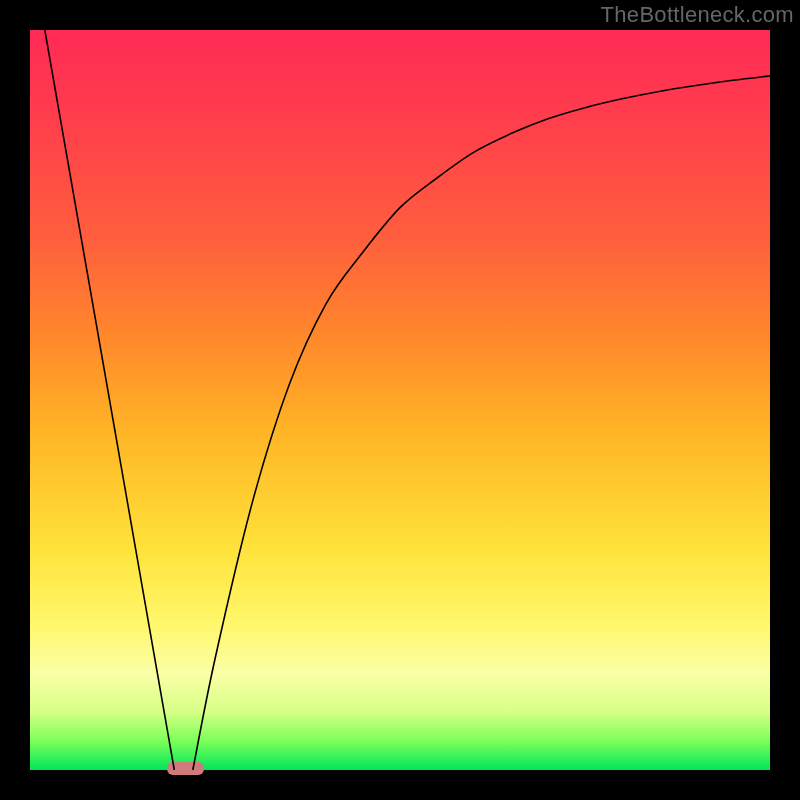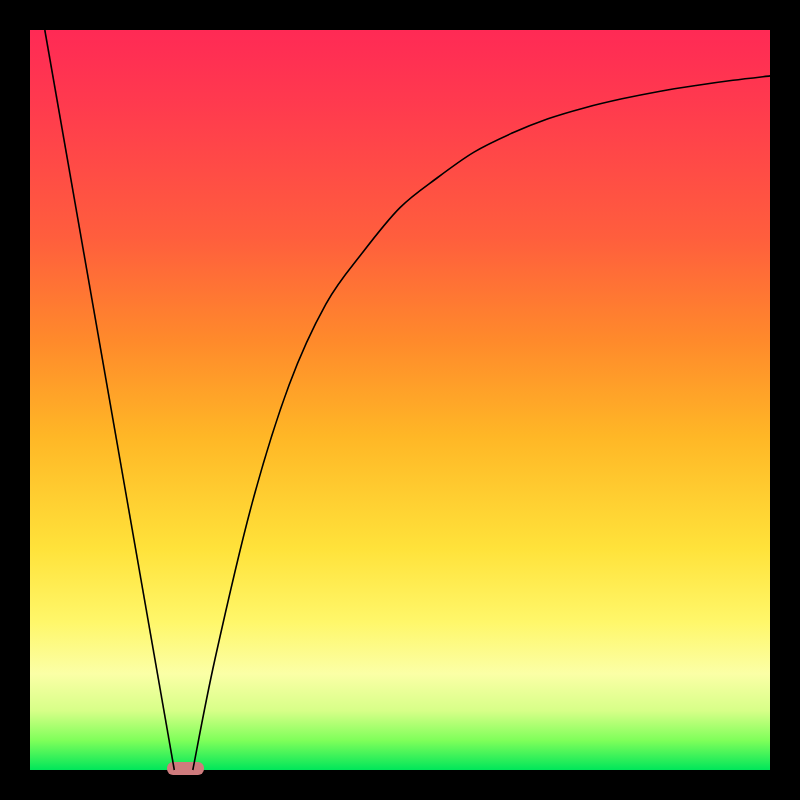--- a/index.html
+++ b/index.html
@@ -61,20 +61,21 @@
     height: 13px;
     border-radius: 6px;
     background: #cf7b7d;
   }
 </style>
 </head>
 <body>
 
 <div class="stage">
 
+  <div class="watermark">TheBottleneck.com</div>
 
   <div class="plot-area">
 
     <div class="marker" style="left: 136.9px; width: 37px; bottom: -5px; background: rgb(207, 123, 125);"></div>
 
     <svg class="curve" viewBox="0 0 740 740" preserveAspectRatio="none">
       <path d="M14.80 0.00 L144.30 740.00" fill="none" stroke="#000" stroke-width="1.6"></path>
       <path d="M162.80 740.00 C166.50 721.50, 175.13 673.40, 185.00 629.00 C194.87 584.60, 209.67 519.23, 222.00 473.60 C234.33 427.97, 246.67 388.50, 259.00 355.20 C271.33 321.90, 283.67 296.00, 296.00 273.80 C308.33 251.60, 320.67 238.03, 333.00 222.00 C345.33 205.97, 357.67 189.93, 370.00 177.60 C382.33 165.27, 394.67 157.25, 407.00 148.00 C419.33 138.75, 431.67 129.50, 444.00 122.10 C456.33 114.70, 468.67 109.15, 481.00 103.60 C493.33 98.05, 505.67 93.12, 518.00 88.80 C530.33 84.48, 542.67 81.03, 555.00 77.70 C567.33 74.37, 579.67 71.53, 592.00 68.82 C604.33 66.11, 616.67 63.64, 629.00 61.42 C641.33 59.20, 653.67 57.35, 666.00 55.50 C678.33 53.65, 690.67 51.92, 703.00 50.32 C715.33 48.72, 733.83 46.62, 740.00 45.88" fill="none" stroke="#000" stroke-width="1.6"></path>
     </svg>
 

